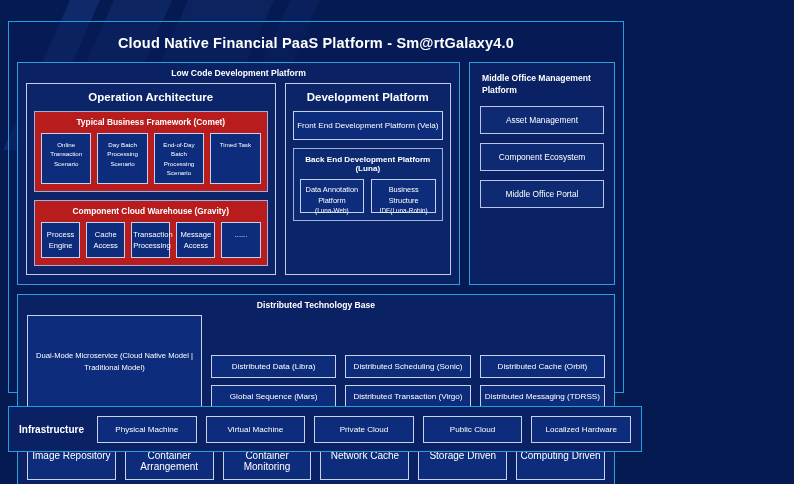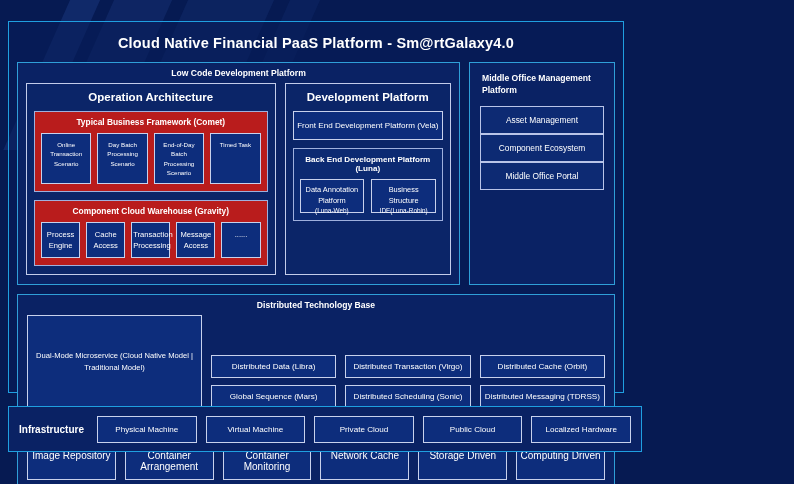--- a/index.html
+++ b/index.html
@@ -99,20 +99,21 @@
     line-height: 1.45;
     padding: 9px 2px 9px 2px;
     text-align: left;
   }
   .mo-item {
     border: 1.1px solid #b9c4e8;
     background: #0d2a73;
     font-size: 8.4px;
     text-align: center;
     padding: 8px 2px;
+    margin-bottom: 9px;
     box-sizing: border-box;
   }
   .mo-item:last-child { margin-bottom: 0; }
 
   
   .lowcode-inner {
     display: flex;
     gap: 9px;
     padding: 0 8px 9px 8px;
   }
@@ -377,22 +378,22 @@
     <div class="section row-mid">
       <div class="section-head">Distributed Technology Base</div>
       <div class="dtb-body">
         <div class="dtb-tall">Dual-Mode Microservice (Cloud Native Model | Traditional Model)</div>
         <div class="dtb-cols">
           <div class="dtb-col">
             <div class="dtb-item">Distributed Data (Libra)</div>
             <div class="dtb-item">Global Sequence (Mars)</div>
           </div>
           <div class="dtb-col">
+            <div class="dtb-item">Distributed Scheduling (Sonic)</div>
             <div class="dtb-item">Distributed Transaction (Virgo)</div>
-            <div class="dtb-item">Distributed Scheduling (Sonic)</div>
           </div>
           <div class="dtb-col">
             <div class="dtb-item">Distributed Cache (Orbit)</div>
             <div class="dtb-item">Distributed Messaging (TDRSS)</div>
           </div>
         </div>
       </div>
     </div>
 
     <div class="section row-bot">

